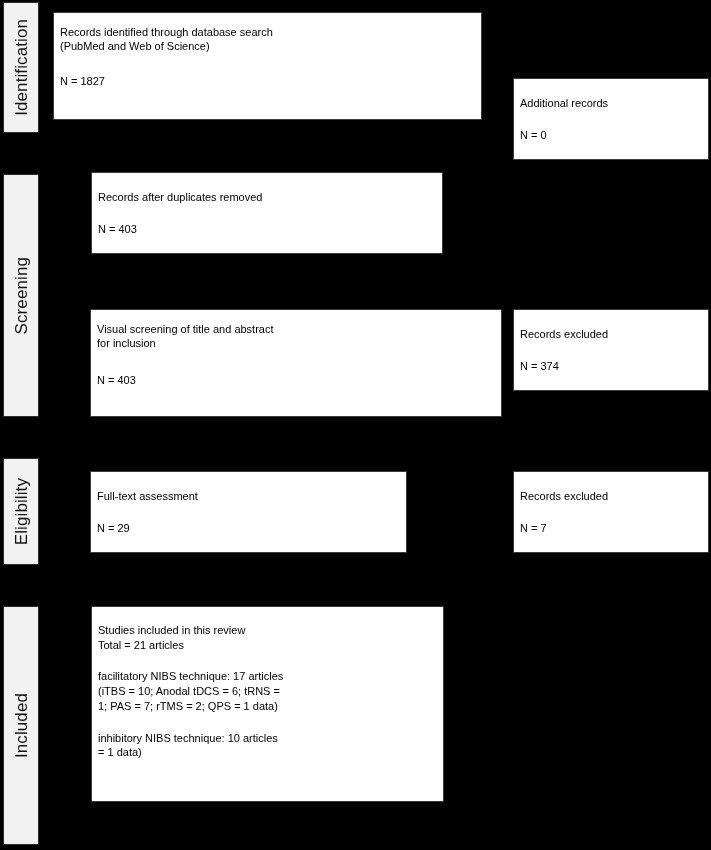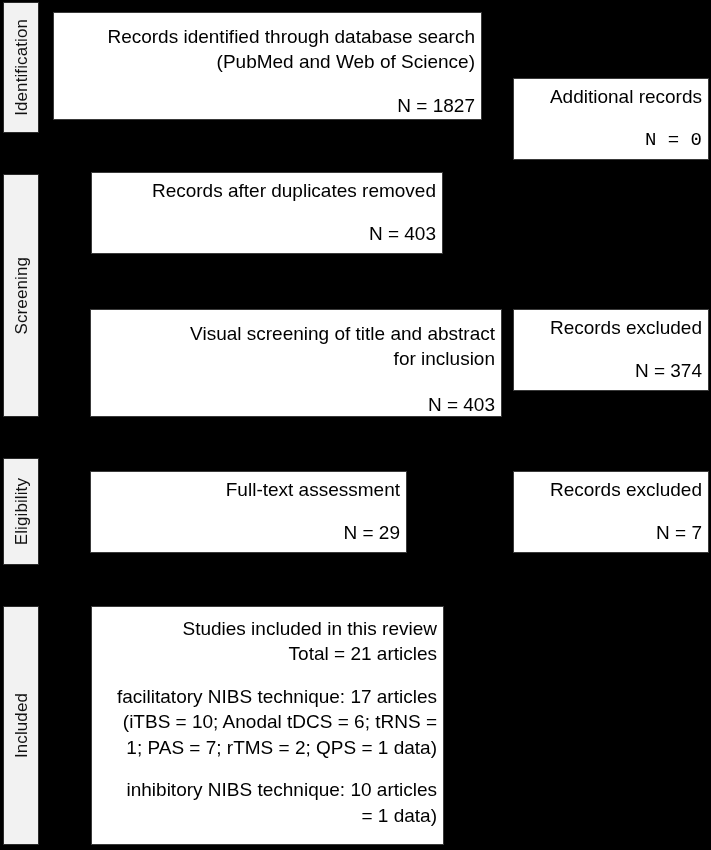--- a/index.html
+++ b/index.html
@@ -45,43 +45,43 @@
   #stage-included       { top: 606px; height: 239px; }
 
   
   .flow-box {
     position: absolute;
     background: #ffffff;
     border: 1px solid #3a3a3a;
     box-sizing: border-box;
     display: flex;
     flex-direction: column;
-    align-items: flex-end;
+    align-items: flex-start;
     justify-content: center;
     text-align: center;
     color: #000000;
-    font-size: 19px;
+    font-size: 11px;
     line-height: 1.30;
     padding: 4px 6px;
   }
   .flow-box .line { display: block; white-space: pre-wrap; }
   .flow-box .gap  { display: block; height: 17px; }
 
   
   #box-database-search {
     left: 53px;  top: 12px;  width: 429px; height: 108px;
     justify-content: flex-start;
     padding-top: 12px;
   }
   #box-database-search .count { margin-top: 20px; }
 
   #box-additional-records {
     left: 513px; top: 78px;  width: 196px; height: 82px;
   }
-  #box-additional-records .count { margin-top: 18px; font-family: Liberation Mono, monospace; }
+  #box-additional-records .count { margin-top: 18px; }
 
   
   #box-duplicates-removed {
     left: 91px;  top: 172px; width: 352px; height: 82px;
   }
   #box-duplicates-removed .count { margin-top: 18px; }
 
   
   #box-visual-screening {
     left: 90px;  top: 309px; width: 412px; height: 108px;
@@ -101,23 +101,23 @@
   }
   #box-fulltext-assessment .count { margin-top: 18px; }
 
   #box-records-excluded-eligibility {
     left: 513px; top: 471px; width: 196px; height: 82px;
   }
   #box-records-excluded-eligibility .count { margin-top: 18px; }
 
   
   #box-studies-included {
-    left: 91px;  top: 606px; width: 353px; height: 239px;
+    left: 91px;  top: 606px; width: 353px; height: 196px;
     justify-content: flex-start;
-    padding-top: 9px;
+    padding-top: 16px;
     line-height: 1.34;
   }
 </style>
 </head>
 <body>
 
 <div id="diagram">
 
   <div class="stage-label" id="stage-identification">
     <span class="stage-text">Identification</span>

